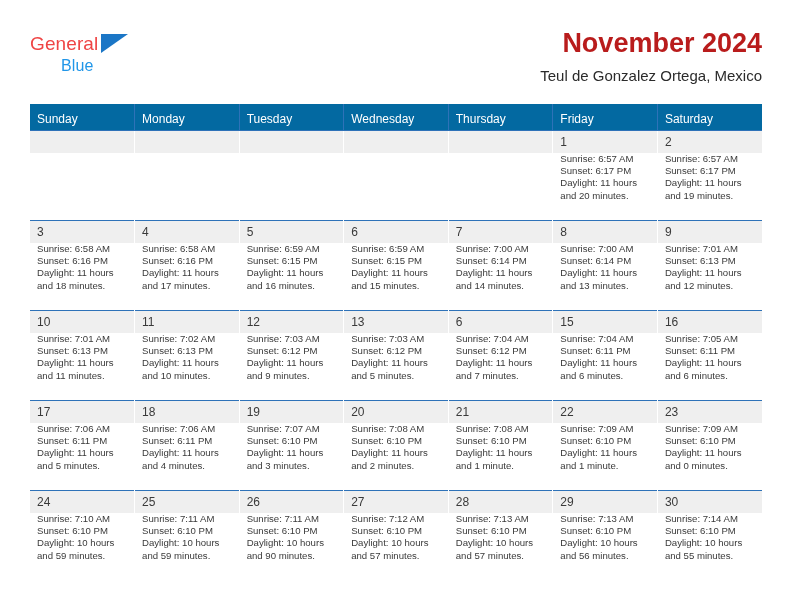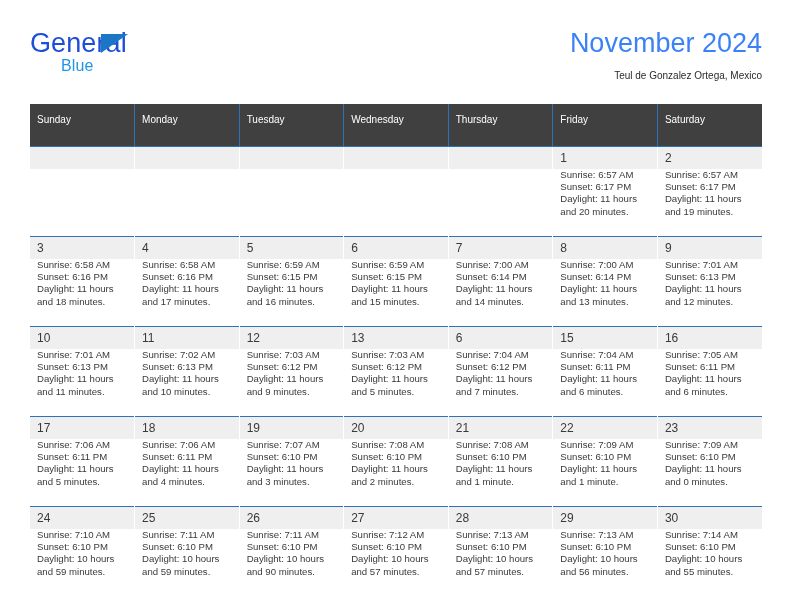--- a/index.html
+++ b/index.html
@@ -32,23 +32,23 @@
   .logo {
     position: absolute;
     left: 0;
     top: 6px;
     width: 190px;
     height: 60px;
   }
   .logo-general {
     position: relative;
     display: block;
-    font-size: 27px;
+    font-size: 19px;
     letter-spacing: .1px;
-    color: #1d4ed8;
+    color: #ef4444;
     line-height: 23px;
     height: 23px;
   }
   .logo-tri {
     position: absolute;
     left: 71px;
     top: 2px;
     width: 0;
     height: 0;
     border-left: 27px solid #1b76c6;
@@ -63,50 +63,50 @@
     letter-spacing: .1px;
   }
   .title-wrap {
     position: absolute;
     right: 0;
     top: 0;
     text-align: right;
   }
   .cal-title {
     font-size: 27px;
-    color: #3b82f6;
+    color: #b91c1c;
     line-height: 34px;
-    font-weight: normal;
+    font-weight: bold;
     margin: 0;
     white-space: nowrap;
   }
   .cal-sub {
-    font-size: 10px;
+    font-size: 15px;
     color: #2b2b2b;
     line-height: 22px;
     margin: 5px 0 0 0;
     white-space: nowrap;
   }
 
   
   .cal {
     position: absolute;
     left: 30px;
     top: 104px;
     width: 732px;
     border-collapse: collapse;
     table-layout: fixed;
   }
   .cal th {
-    background: #404040;
+    background: #0369a1;
     color: #ffffff;
-    font-size: 10px;
+    font-size: 12px;
     font-weight: normal;
     text-align: left;
-    padding: 5px 0 17px 7px;
+    padding: 5px 0 1px 7px;
     height: 20px;
     border: 0;
     border-right: 1px solid #2e72b8;
   }
   .cal td {
     vertical-align: top;
     padding: 0;
     border-top: 1.5px solid #2e72b8;
     border-right: 1px solid #ffffff;
     background: #ffffff;

